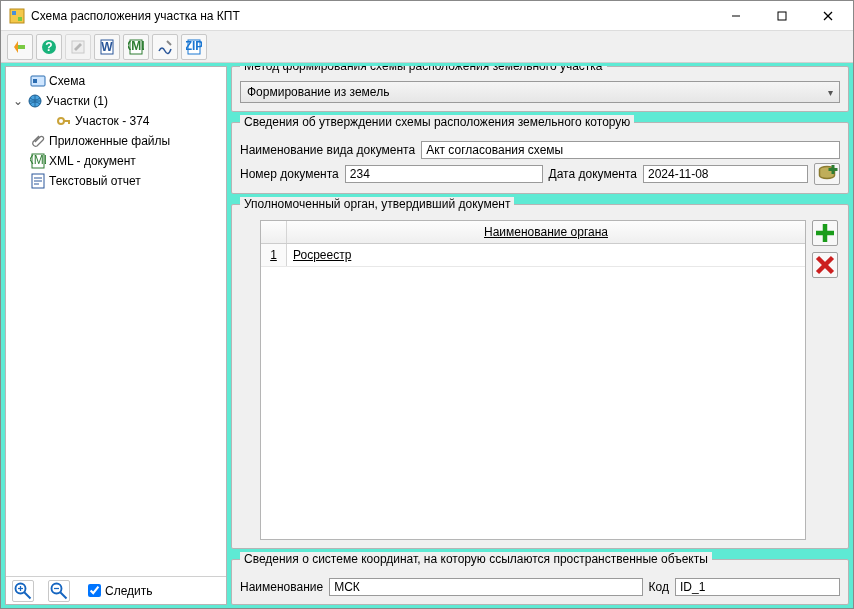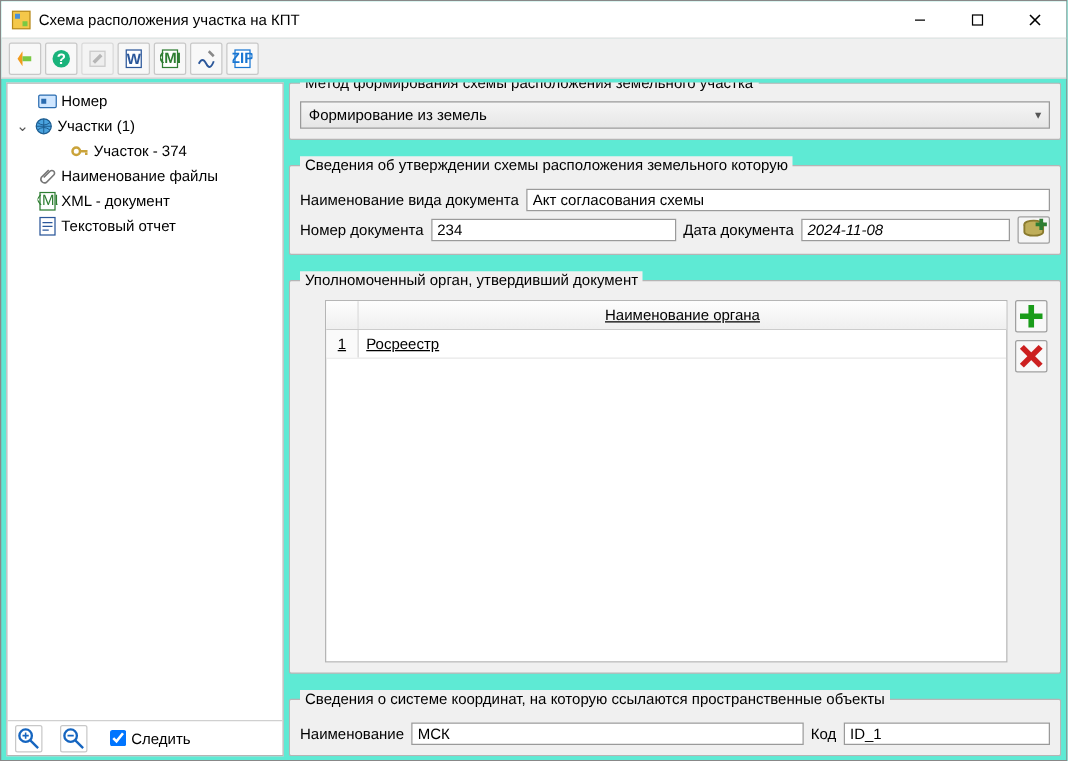--- a/index.html
+++ b/index.html
@@ -24,21 +24,21 @@
 .tree-row.l2 { padding-left:48px;}
 .tree-row .exp { width:12px; text-align:center; color:#555;}
 .tree-row .ticon { width:16px; height:16px; display:inline-flex; align-items:center; justify-content:center;}
 .tree-row span.lbl { color:#000;}
 
 .bottombar { height:28px; border-top:1px solid #d0d0d0; display:flex; align-items:center; padding:0 6px; gap:14px;}
 .zoombtn { width:22px; height:22px; border:1px solid #c8c8c8; background:#fff; display:flex; align-items:center; justify-content:center; border-radius:2px;}
 .chk { display:flex; align-items:center; gap:4px; margin-left:4px;}
 .chk input { width:13px; height:13px;}
 
-.content { flex:1; margin:3px 4px 3px 4px; display:flex; flex-direction:column; gap:20px; overflow:hidden;}
+.content { flex:1; margin:3px 4px 3px 4px; display:flex; flex-direction:column; gap:10px; overflow:hidden;}
 .group { border:1px solid #b5b5b5; background:#f0f0f0; border-radius:2px; padding:8px 8px 8px 8px; position:relative;}
 .group-title { position:absolute; top:-8px; left:8px; background:#f0f0f0; padding:0 4px; color:#000;}
 .fieldrow { display:flex; align-items:center; gap:6px; margin-top:4px;}
 .fieldrow label { color:#000; white-space:nowrap;}
 .txt { flex:1; height:18px; border:1px solid #9a9a9a; padding:1px 4px; background:#fff;}
 .select { width:100%; height:22px; border:1px solid #9a9a9a; background:linear-gradient(#f5f5f5,#e6e6e6); padding:1px 6px; display:flex; align-items:center; justify-content:space-between;}
 .select .arrow { font-size:10px; color:#555;}
 .smallbtn { width:26px; height:22px; border:1px solid #a0a0a0; background:#f5f5f5; display:flex; align-items:center; justify-content:center; border-radius:2px;}
 
 .group.fill { flex:1; display:flex; flex-direction:column; min-height:0;}
@@ -139,21 +139,21 @@
 
     <div class="sidebar">
       <div class="tree">
         <div class="tree-row l1">
           <span class="ticon">
               <svg viewBox="0 0 16 16">
                 <rect x="1" y="3" width="14" height="10" rx="1" fill="#cfe6ff" stroke="#2b6cb0"></rect>
                 <rect x="3" y="6" width="4" height="4" fill="#2b6cb0"></rect>
               </svg>
             </span>
-          <span class="lbl">Номер</span>
+          <span class="lbl">Схема</span>
         </div>
         <div class="tree-row">
           <span class="exp">⌄</span>
           <span class="ticon">
               <svg viewBox="0 0 16 16">
                 <circle cx="8" cy="8" r="6" fill="#4aa3df" stroke="#1d5d90"></circle>
                 <path d="M2 8 h12 M8 2 v12 M3 5 Q8 9 13 5 M3 11 Q8 7 13 11" stroke="#1d5d90" fill="none" stroke-width="0.8"></path>
               </svg>
             </span>
           <span class="lbl">Участки (1)</span>
@@ -167,21 +167,21 @@
               </svg>
             </span>
           <span class="lbl">Участок - 374</span>
         </div>
         <div class="tree-row l1">
           <span class="ticon">
               <svg viewBox="0 0 16 16">
                 <path d="M5 9 L10 4 a2 2 0 0 1 3 3 L7 13 a3 3 0 0 1 -4 -4 L9 3" fill="none" stroke="#777" stroke-width="1.3"></path>
               </svg>
             </span>
-          <span class="lbl">Наименование файлы</span>
+          <span class="lbl">Приложенные файлы</span>
         </div>
         <div class="tree-row l1">
           <span class="ticon">
               <svg viewBox="0 0 16 16">
                 <rect x="2" y="1" width="12" height="14" fill="#fff" stroke="#2e7d32"></rect>
                 <text x="8" y="11" text-anchor="middle" font-size="5" fill="#2e7d32">XML</text>
               </svg>
             </span>
           <span class="lbl">XML - документ</span>
         </div>
@@ -233,21 +233,21 @@
       <div class="group" style="padding-top:14px;">
         <span class="group-title">Сведения об утверждении схемы расположения земельного которую</span>
         <div class="fieldrow">
           <label>Наименование вида документа</label>
           <input class="txt" value="Акт согласования схемы" style="">
         </div>
         <div class="fieldrow">
           <label>Номер документа</label>
           <input class="txt" value="234" style="">
           <label>Дата документа</label>
-          <input class="txt" style="flex: 0 0 90px; font-style: italic;" value="2024-11-08">
+          <input class="txt" style="flex: 0 0 90px;" value="2024-11-08">
           <div class="smallbtn">
               <svg viewBox="0 0 16 16">
                 <ellipse cx="8" cy="5" rx="5" ry="2" fill="#bfae5a" stroke="#8a7a2e"></ellipse>
                 <path d="M3 5 v4 a5 2 0 0 0 10 0 v-4" fill="#bfae5a" stroke="#8a7a2e"></path>
                 <line x1="12" y1="2" x2="12" y2="8" stroke="#2e7d32" stroke-width="2"></line>
                 <line x1="9" y1="5" x2="15" y2="5" stroke="#2e7d32" stroke-width="2"></line>
               </svg>
             </div>
         </div>
       </div>

